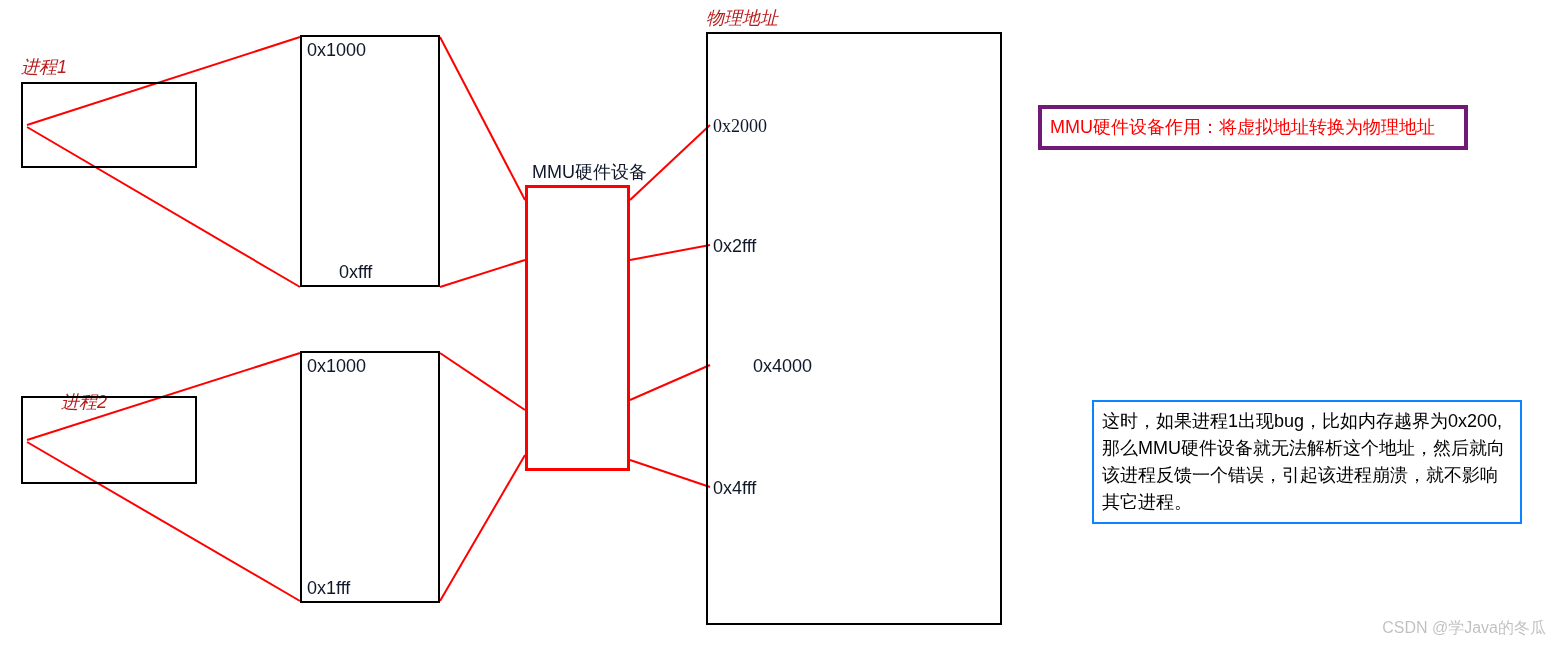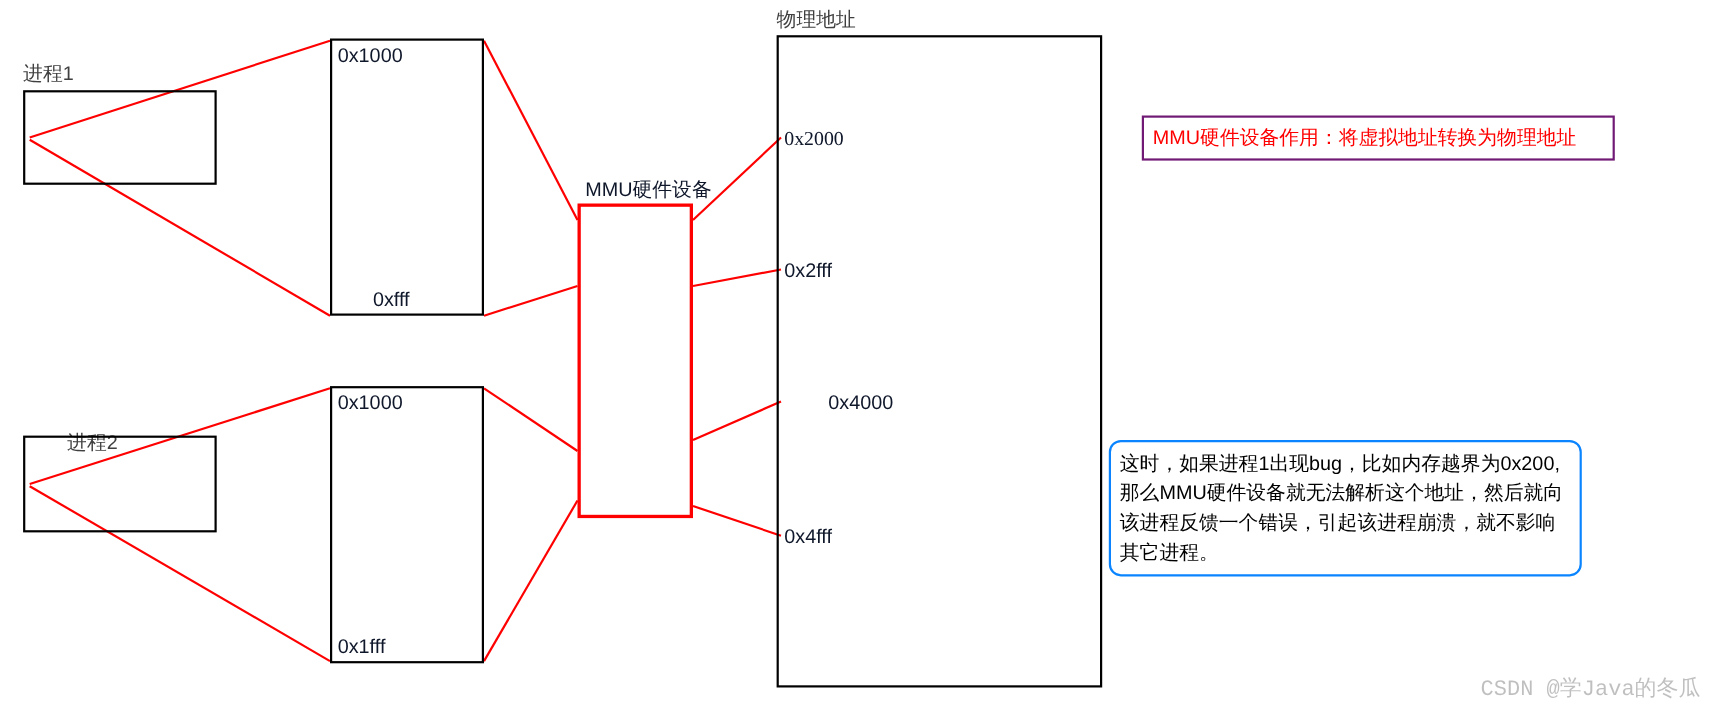--- a/index.html
+++ b/index.html
@@ -16,24 +16,24 @@
     position: absolute;
     border: 2px solid #000;
     box-sizing: border-box;
   }
   .label {
     position: absolute;
     font-size: 18px;
     white-space: nowrap;
   }
   .red-text { color: #0f172a; }
-  .black-text { color: #404040; }
+  .black-text { color: #b91c1c; font-style: italic; }
   .info-red {
     position: absolute;
-    border: 2px solid #701a75;
+    border: 4px solid #701a75;
     color: #ff0000;
     font-size: 18px;
     padding: 6px 8px;
     box-sizing: border-box;
     line-height: 1.4;
   }
   .info-blue {
     position: absolute;
     border: 2px solid #0a84ff;
     color: #000;
@@ -51,22 +51,22 @@
     position: absolute;
     left: 0; top: 0;
     width: 1558px; height: 647px;
     pointer-events: none;
   }
   .watermark {
     position: absolute;
     right: 12px;
     bottom: 8px;
     color: rgba(0,0,0,0.25);
-    font-size: 20px;
-    font-family: Liberation Mono, monospace;
+    font-size: 16px;
+    font-family: Liberation Sans, sans-serif;
   }
 </style>
 </head>
 <body>
 
 <svg class="lines">
   <g stroke="#ff0000" stroke-width="2" fill="none">
 
     <line x1="27" y1="125" x2="300" y2="37"></line>
     <line x1="27" y1="127" x2="300" y2="287"></line>
@@ -106,15 +106,15 @@
 
 <div class="label black-text" style="left:706px; top:6px;">物理地址</div>
 <div class="box" style="left:706px; top:32px; width:296px; height:593px;"></div>
 <div class="label red-text" style="left:713px; top:116px;font-family:Liberation Serif, serif;">0x2000</div>
 <div class="label red-text" style="left:713px; top:236px;text-align:right;">0x2fff</div>
 <div class="label red-text" style="left:713px; top:356px;margin-left:40px;">0x4000</div>
 <div class="label red-text" style="left:713px; top:478px;">0x4fff</div>
 
 <div class="info-red" style="left:1038px; top:105px; width:430px;">MMU硬件设备作用：将虚拟地址转换为物理地址</div>
 
-<div class="info-blue" style="left:1008px; top:400px; width:430px;border-radius:11px;">这时，如果进程1出现bug，比如内存越界为0x200,那么MMU硬件设备就无法解析这个地址，然后就向该进程反馈一个错误，引起该进程崩溃，就不影响其它进程。</div>
+<div class="info-blue" style="left:1092px; top:400px; width:430px;">这时，如果进程1出现bug，比如内存越界为0x200,那么MMU硬件设备就无法解析这个地址，然后就向该进程反馈一个错误，引起该进程崩溃，就不影响其它进程。</div>
 
 <div class="watermark">CSDN @学Java的冬瓜</div>
 
 </body></html>

